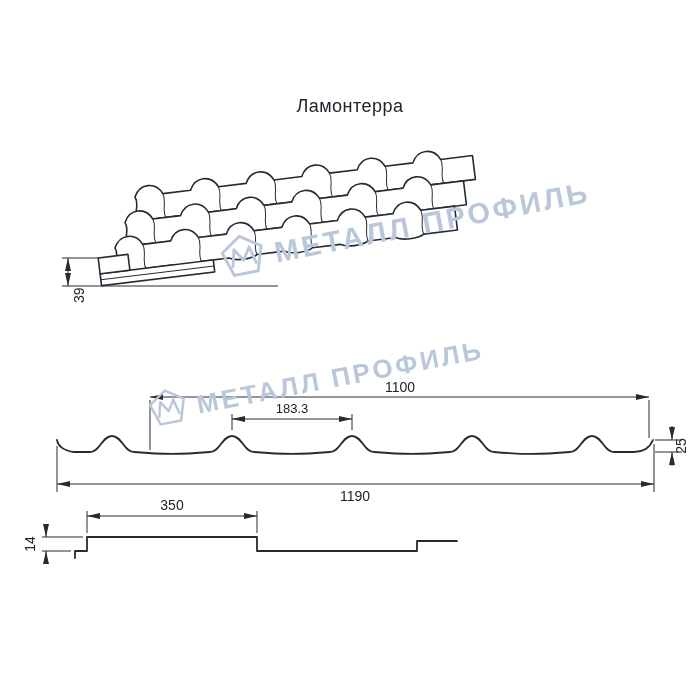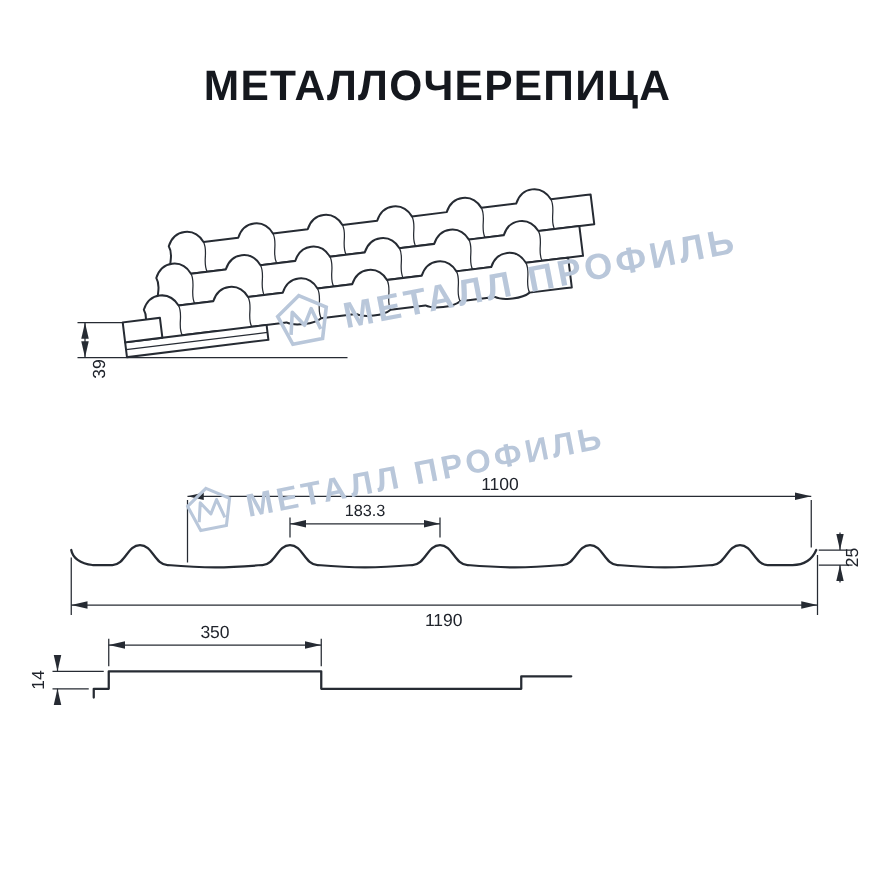--- a/index.html
+++ b/index.html
@@ -20,21 +20,21 @@
   .row{stroke:#262b33;stroke-width:1.6;fill:#ffffff;stroke-linejoin:round;}
   .dim{stroke:#262b33;stroke-width:1;fill:none;}
   .dim-text{font-size:14px;fill:#20242c;}
   .dim-text-sm{font-size:13px;fill:#20242c;}
 </style>
 </head>
 <body>
 
 <div class="page">
 
-  <div class="title">МЕТАЛЛОЧЕРЕПИЦА</div>
+  <div class="subtitle">Ламонтерра</div>
 
   <div class="watermark wm-top">
     <span class="wm-logo">
       <svg width="44" height="44" viewBox="0 0 40 40">
         <path d="M20,2 L38,14 L31,36 L9,36 L2,14 Z" fill="none" stroke="#b9c7da" stroke-width="2.6"></path>
         <path d="M9,29 L13,13 L20,24 L27,13 L31,29" fill="none" stroke="#b9c7da" stroke-width="2.6" stroke-linejoin="round"></path>
       </svg>
     </span>
     <span>МЕТАЛЛ ПРОФИЛЬ</span>
   </div>

